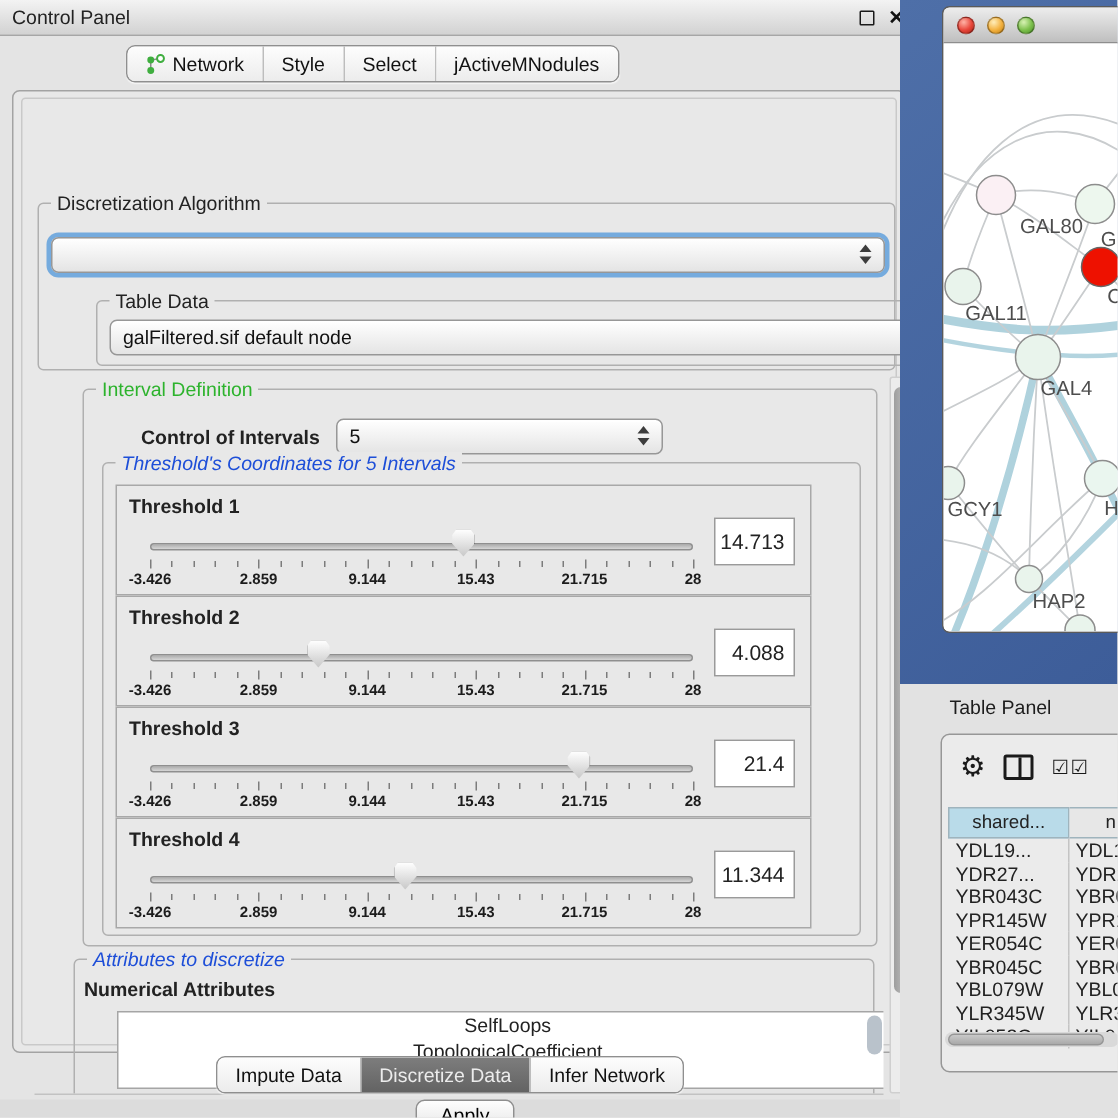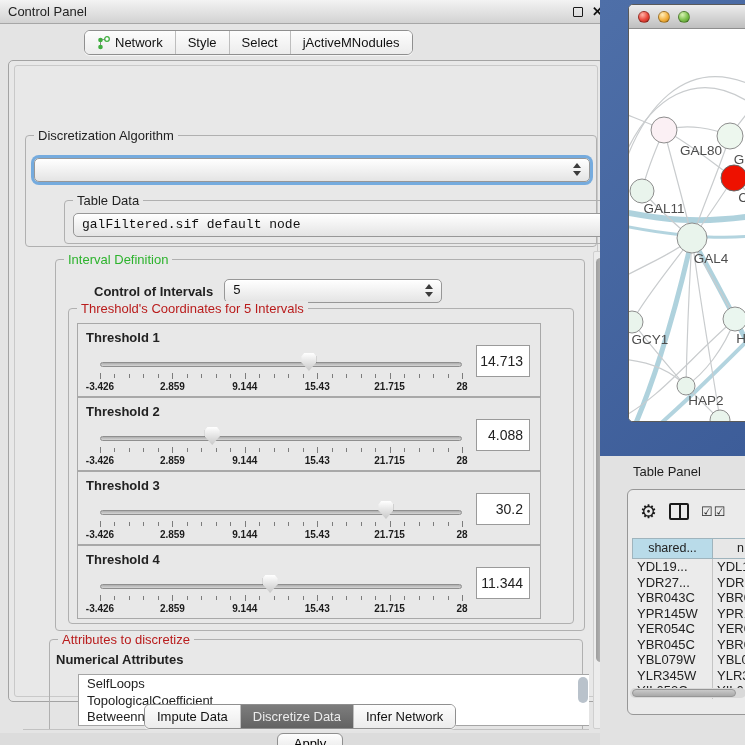--- a/index.html
+++ b/index.html
@@ -26,26 +26,26 @@
 
   
   .main-panel { position:absolute; left:8px; top:60px; width:596px; height:642px;
     border:1px solid #a3a3a3; border-radius:5px; background:#e8e8e8; }
   .main-inner { position:absolute; left:5px; top:4px; right:5px; bottom:4px; border:1px solid #c9c9c9; border-radius:3px; }
 
   
   .group { position:absolute; border:1px solid #b0b0b0; border-radius:4px; }
   .group-title { position:absolute; top:-8px; left:8px; background:#e8e8e8; padding:0 4px; font-size:13px; line-height:15px; white-space:nowrap; }
   .t-green { color:#2db32d; }
-  .t-blue  { color:#b91c1c; }
+  .t-blue  { color:#1d4ed8;font-style:italic; }
 
   
   .combo { position:absolute; height:24px; border:1px solid #979797; border-radius:5px;
     background:linear-gradient(#ffffff,#e4e4e4); box-shadow:inset 0 1px 0 #fff;
-    font-size:13px; line-height:22px; padding:0 26px 0 8px; color:#111; overflow:hidden; white-space:nowrap;font-family:Liberation Mono, monospace; }
+    font-size:13px; line-height:22px; padding:0 26px 0 8px; color:#111; overflow:hidden; white-space:nowrap; }
   .combo .arrows { position:absolute; right:7px; top:4px; width:9px; }
   .combo .arrows i { display:block; width:0; height:0; border-left:4.5px solid transparent; border-right:4.5px solid transparent; }
   .combo .arrows i.up { border-bottom:5px solid #3c3c3c; margin-bottom:3px; }
   .combo .arrows i.dn { border-top:5px solid #3c3c3c; }
   .combo.focused { box-shadow:0 0 0 3px rgba(96,160,220,.85), inset 0 1px 0 #fff; }
 
   
   .algo-popup { position:absolute; left:12px; top:82px; width:566px; height:56px; background:#fff;
     border:1px solid #bbb; border-radius:6px; box-shadow:0 3px 8px rgba(0,0,0,.35); z-index:50; font-size:13px; }
   .algo-popup .hint { text-align:center; color:#b4b4b4; padding-top:4px; height:20px; }
@@ -304,21 +304,21 @@
                 <div class="tick minor" style="left: 355.04px;"></div>
                 <div class="tick minor" style="left: 369.52px;"></div>
                 <div class="tick major" style="left: 384px;"></div>
                 <div class="tick-lab" style="left: 22px;">-3.426</div>
                 <div class="tick-lab" style="left: 94.4px;">2.859</div>
                 <div class="tick-lab" style="left: 166.8px;">9.144</div>
                 <div class="tick-lab" style="left: 239.2px;">15.43</div>
                 <div class="tick-lab" style="left: 311.6px;">21.715</div>
                 <div class="tick-lab" style="left: 384px;">28</div>
                 <div class="th-handle" style="left: 300.474px;"></div>
-                <div class="th-value">30.2</div>
+                <div class="th-value">21.4</div>
               </div>
               <div class="th-panel" style="top: 236px;">
                 <div class="th-label">Threshold 4</div>
                 <div class="th-track"></div>
                 <div class="tick major" style="left: 22px;"></div>
                 <div class="tick minor" style="left: 36.48px;"></div>
                 <div class="tick minor" style="left: 50.96px;"></div>
                 <div class="tick minor" style="left: 65.44px;"></div>
                 <div class="tick minor" style="left: 79.92px;"></div>
                 <div class="tick major" style="left: 94.4px;"></div>
@@ -351,21 +351,21 @@
                 <div class="th-handle" style="left: 184.637px;"></div>
                 <div class="th-value">11.344</div>
               </div>
             </div>
         </div>
       </div>
 
       <div class="group" style="left:26px;top:388px;width:534px;height:120px;">
         <span class="group-title t-blue">Attributes to discretize</span>
         <span class="bold-label" style="position:absolute;left:6px;top:12px;">Numerical Attributes</span>
-        <div class="attr-list" style="left:28px;top:34px;width:513px;height:52px;">
+        <div class="attr-list" style="left:28px;top:34px;width:513px;height:52px;text-align:center;">
           <div id="attr-items">
               <div class="attr-item">SelfLoops</div>
               <div class="attr-item">TopologicalCoefficient</div>
               <div class="attr-item">BetweennessCentrality</div>
             </div>
           <div class="attr-scroll"></div>
         </div>
       </div>
 
     </div>

